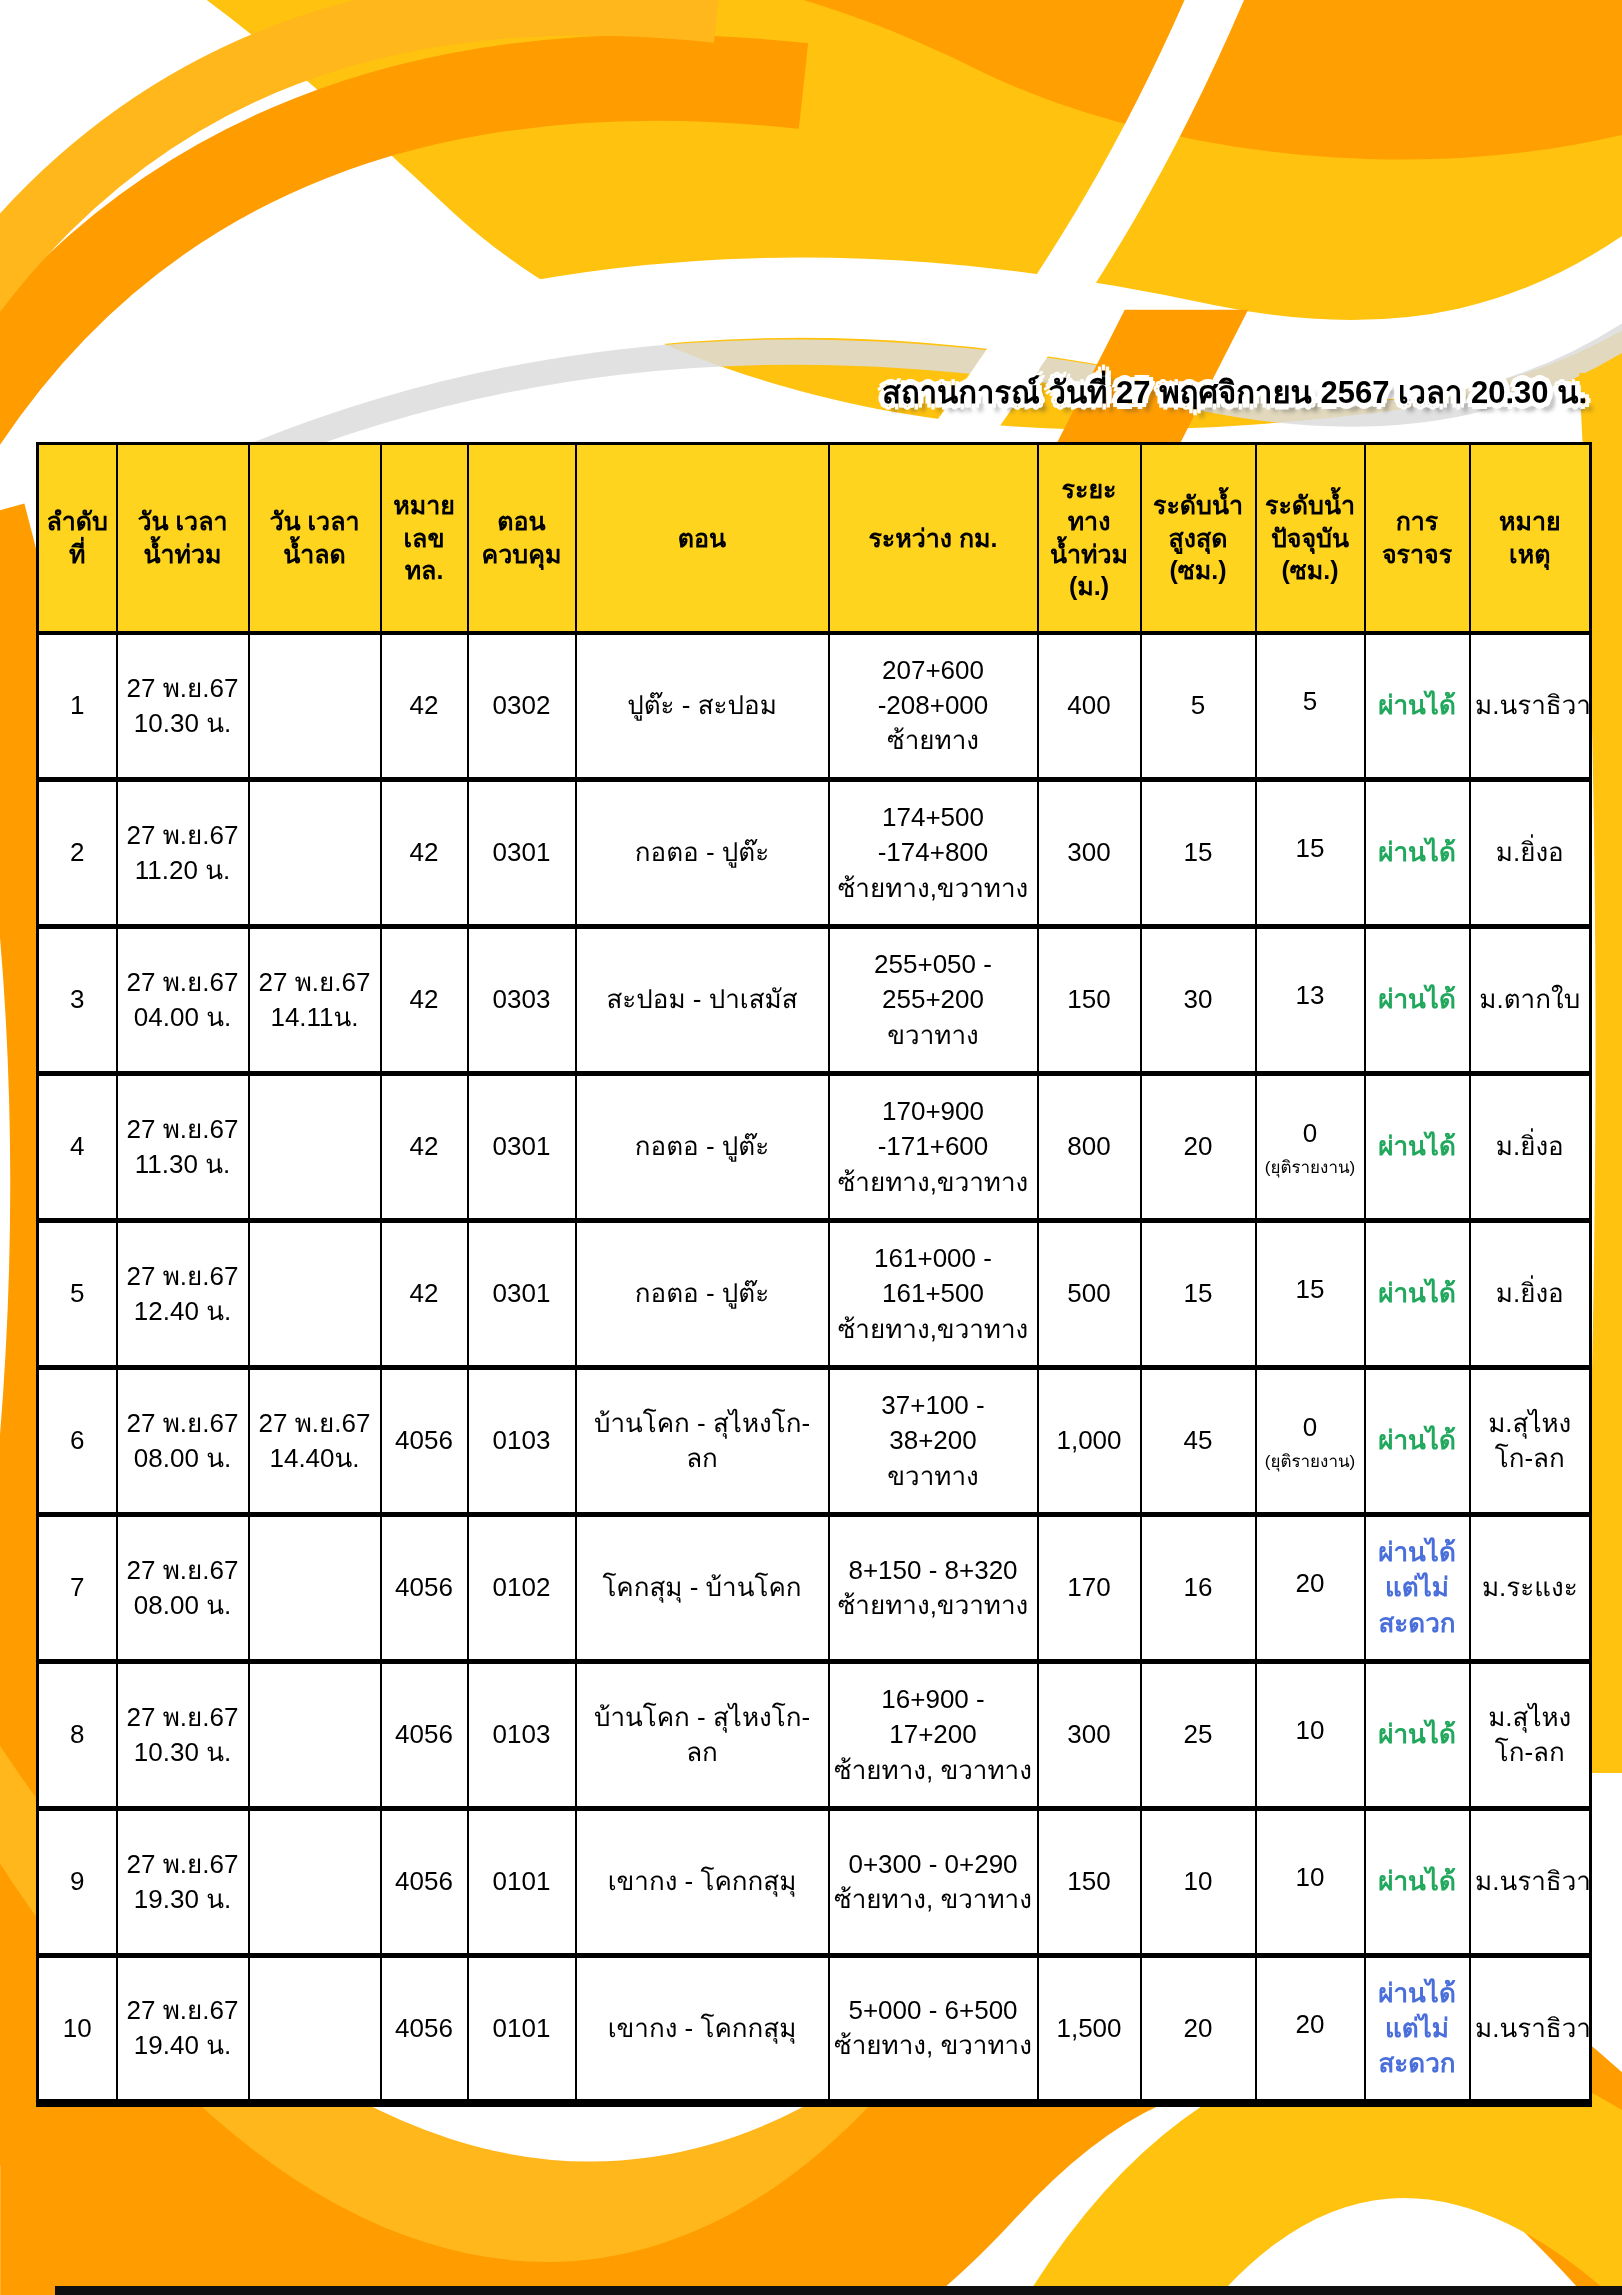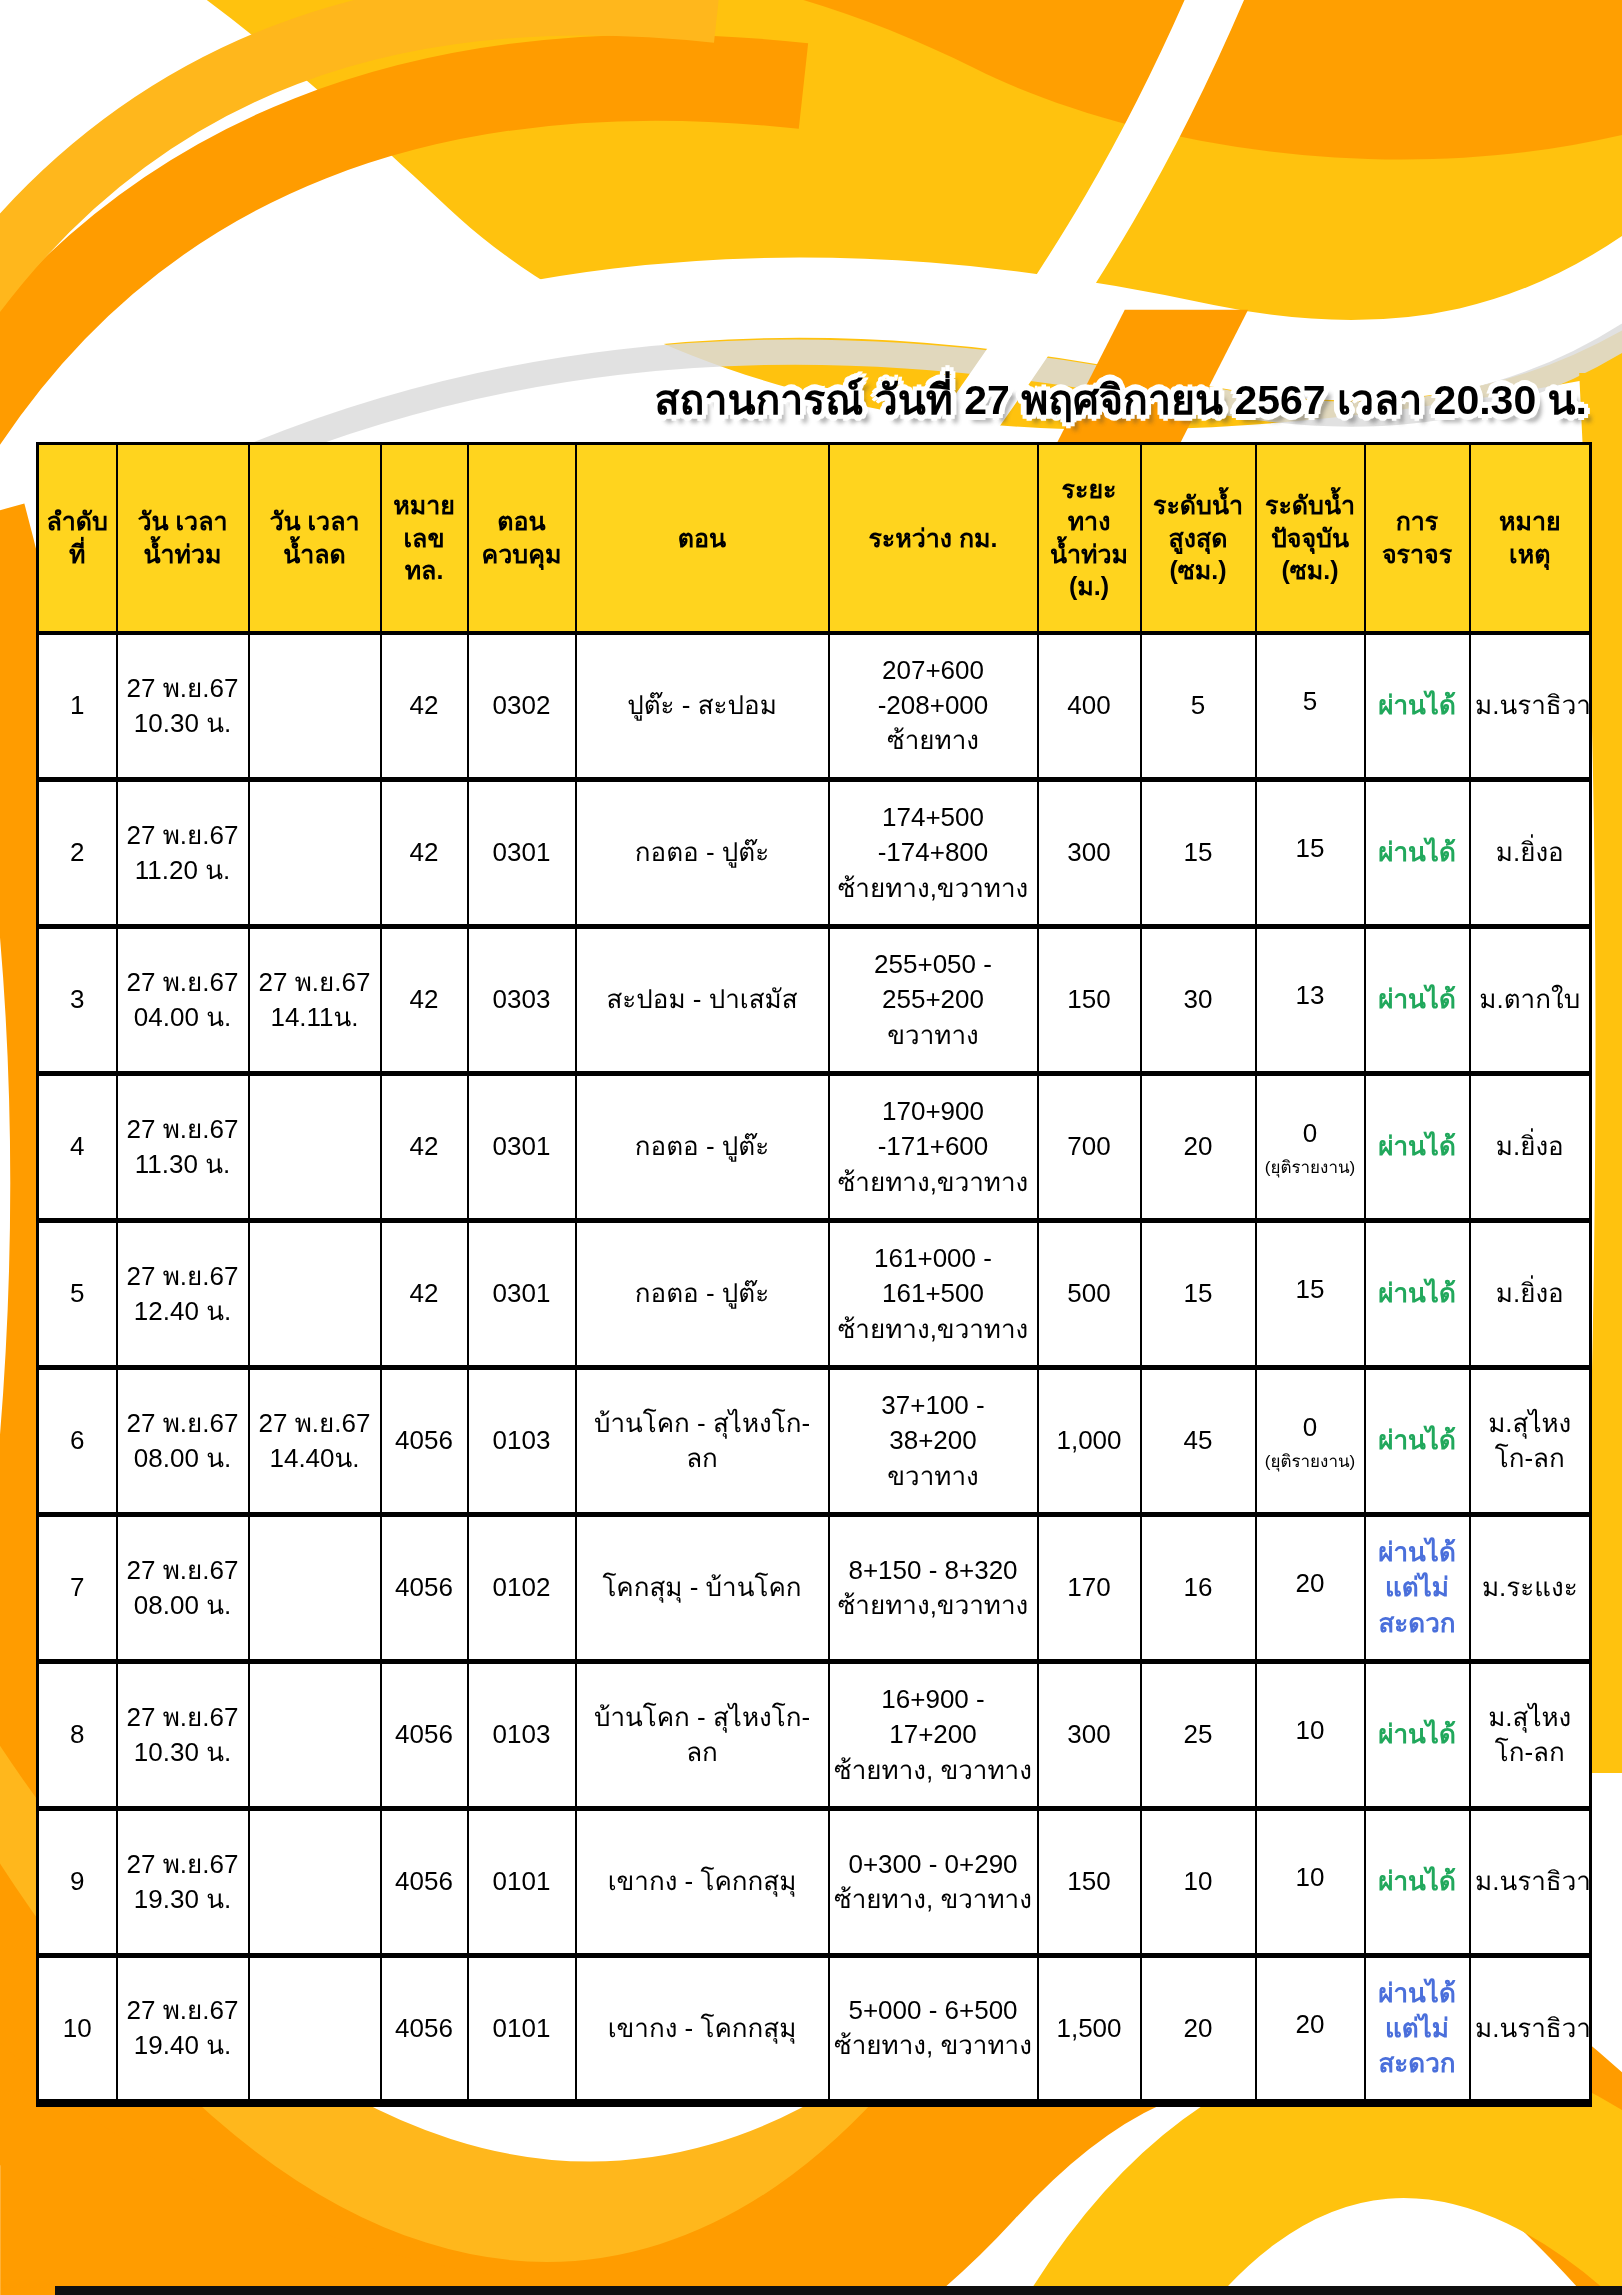--- a/index.html
+++ b/index.html
@@ -25,21 +25,21 @@
     font-size:61px;line-height:99px;letter-spacing:0.6px;
     text-shadow:
       -6.9px -6.9px 0 #fff,6.9px -6.9px 0 #fff,-6.9px 6.9px 0 #fff,6.9px 6.9px 0 #fff,
       -9.2px 0 0 #fff,9.2px 0 0 #fff,0 -9.2px 0 #fff,0 9.2px 0 #fff,
       -8px -4px 0 #fff,8px 4px 0 #fff,-4px 8px 0 #fff,4px -8px 0 #fff,
       -8px 4px 0 #fff,8px -4px 0 #fff,4px 8px 0 #fff,-4px -8px 0 #fff,
       11.5px 15px 8px rgba(60,60,60,.55);
   }
   .subtitle{
     position:absolute;top:367px;right:36px;z-index:3;
-    font-size:41px;font-weight:bold;color:#000;
+    font-size:31px;font-weight:bold;color:#000;
     text-shadow:
       -4px -4px 0 #fff,4px -4px 0 #fff,-4px 4px 0 #fff,4px 4px 0 #fff,
       -5.7px 0 0 #fff,5.7px 0 0 #fff,0 -5.7px 0 #fff,0 5.7px 0 #fff,
       6.9px 8px 4.6px rgba(60,60,60,.45);
   }
 
   
   table.flood{
     position:absolute;left:36px;top:442px;width:1553px;z-index:2;
     border-collapse:collapse;table-layout:fixed;background:#fff;
@@ -209,21 +209,21 @@
         <tr>
       <td class="num">4</td>
       <td>27 พ.ย.67
 11.30 น.</td>
       <td></td>
       <td class="num">42</td>
       <td class="num">0301</td>
       <td>กอตอ - ปูต๊ะ</td>
       <td>170+900 -171+600
 ซ้ายทาง,ขวาทาง</td>
-      <td class="num">700</td>
+      <td class="num">800</td>
       <td class="num">20</td>
       <td class="num">
         <span>0</span>
         <span class="cell-note">(ยุติรายงาน)</span>
       </td>
       <td class="traffic traffic-pass">ผ่านได้</td>
       <td>ม.ยิ่งอ</td>
     </tr>
         <tr>
       <td class="num">5</td>

